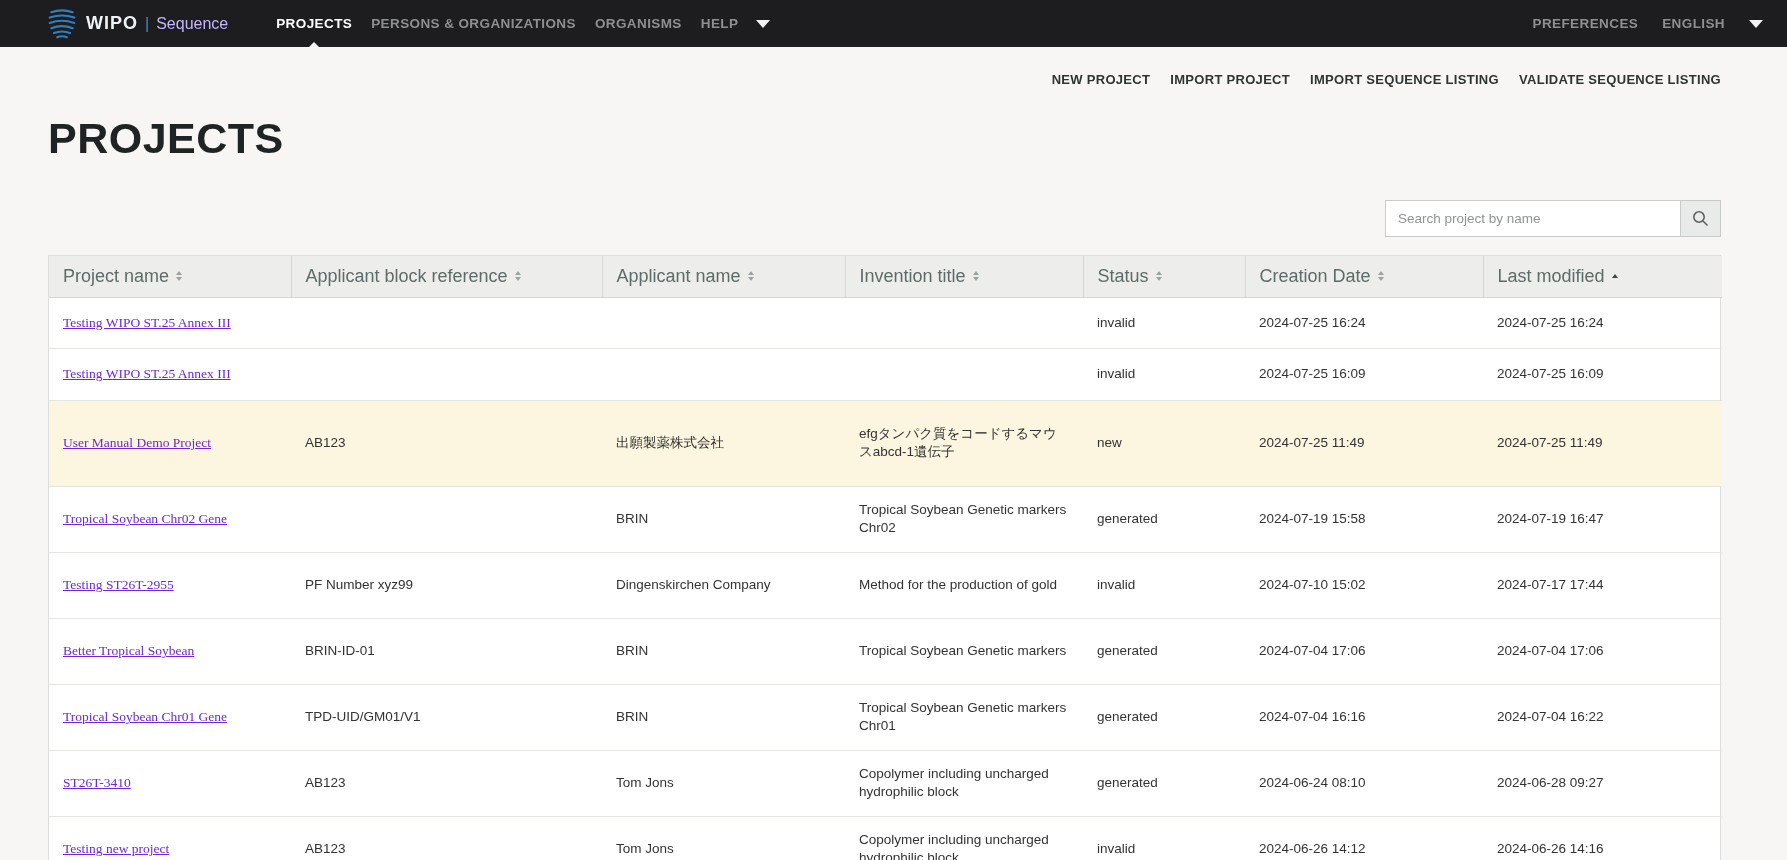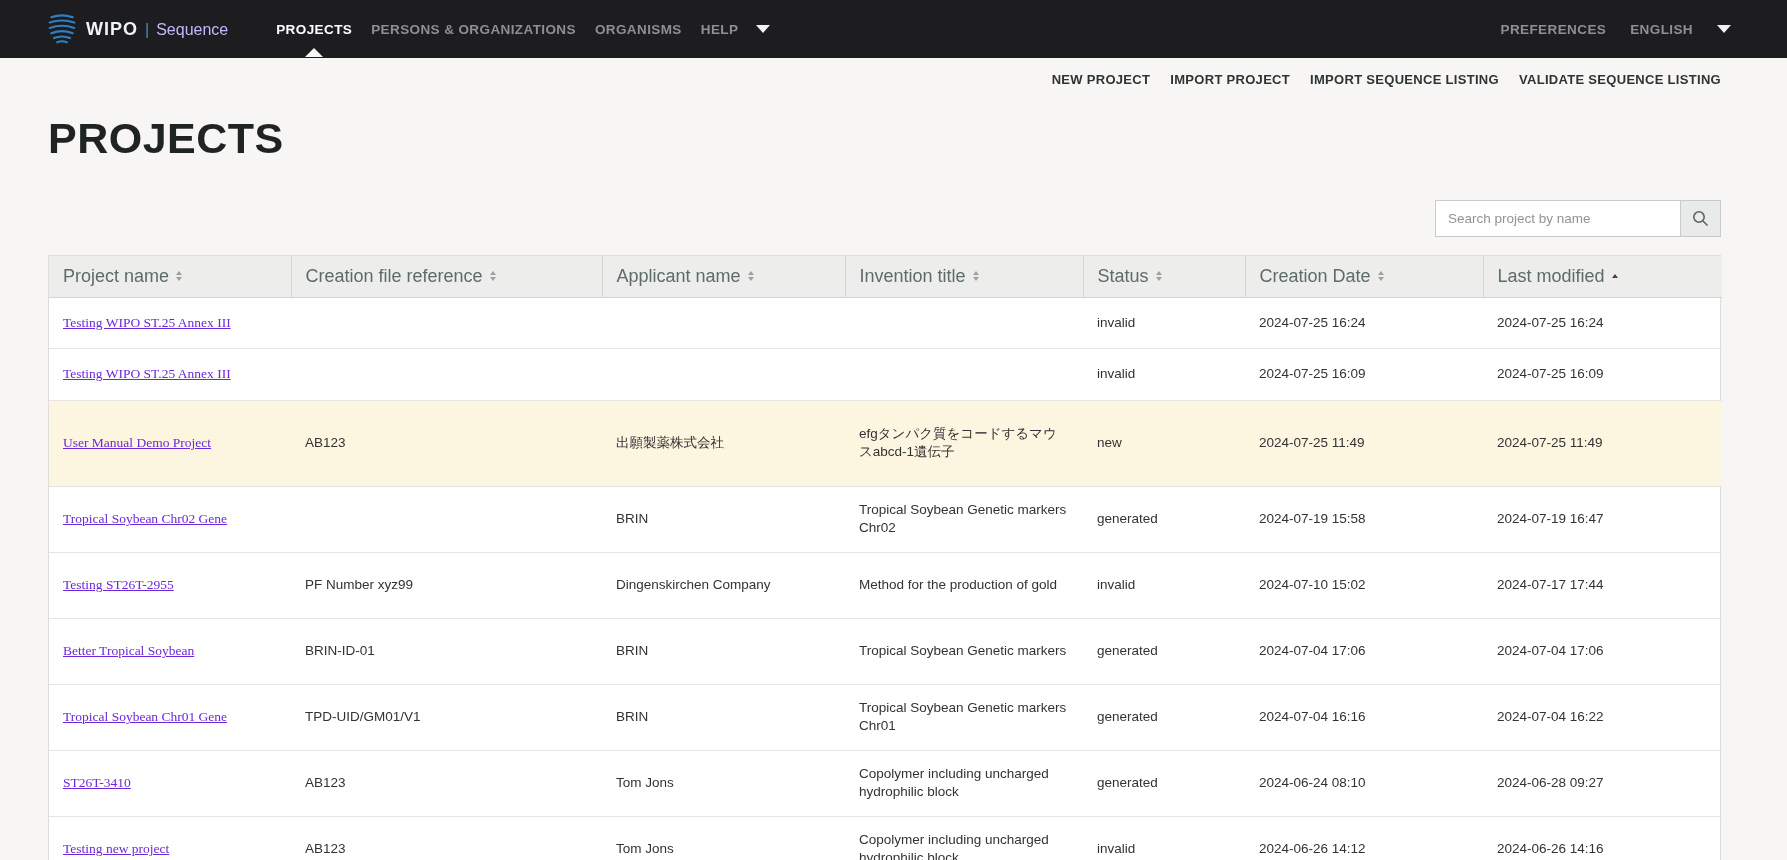--- a/index.html
+++ b/index.html
@@ -7,25 +7,25 @@
   body {
     font-family:"Liberation Sans", sans-serif;
     background:#f7f6f4;
     color:#333;
     position:relative;
   }
 
   
   .topnav {
     position:relative;
-    height:58px;
+    height:47px;
     background:#1d1d1f;
     display:flex;
     align-items:center;
-    padding:0 56px 0 48px;
+    padding:0 24px 0 48px;
   }
   .brand { display:flex; align-items:center; gap:10px; margin-right:48px; }
   .brand-icon { width:28px; height:32px; display:block; }
   .brand-text { display:flex; align-items:baseline; gap:7px; white-space:nowrap; }
   .brand-wipo { color:#eef3f7; font-weight:bold; font-size:18px; letter-spacing:1px; }
   .brand-sep  { color:#3f8fcb; font-size:16px; font-weight:400; }
   .brand-product { color:#c4b5fd; font-size:16px; }
   .nav-items { display:flex; align-items:center; gap:19px; }
   .nav-item {
     font-size:13.5px; font-weight:bold; letter-spacing:0.4px;
@@ -66,21 +66,21 @@
   
   .page-title {
     position:absolute; left:48px; top:114px;
     font-size:43px; font-weight:800; letter-spacing:0.5px;
     color:#1f2323;
   }
 
   
   .search-wrap {
     position:absolute; top:200px; right:66px;
-    display:flex; height:37px; width:286px;
+    display:flex; height:37px; width:336px;
     border:1px solid #c9cbca; background:#fff;
   }
   .search-input {
     flex:1; border:none; outline:none; padding:0 12px;
     font-family:"Liberation Sans", sans-serif;
     font-size:13.5px; color:#333; background:#fff;
   }
   .search-input::placeholder { color:#8f9594; }
   .search-btn {
     width:40px; border:none; border-left:1px solid #c9cbca;
@@ -188,21 +188,21 @@
     <thead>
       <tr>
         <th><span class="th-inner">
               <span>Project name</span>
               <span class="sort">
                 <span class="tri-up"></span>
                 <span class="tri-down"></span>
               </span>
             </span></th>
         <th><span class="th-inner">
-              <span>Creation file reference</span>
+              <span>Applicant block reference</span>
               <span class="sort">
                 <span class="tri-up"></span>
                 <span class="tri-down"></span>
               </span>
             </span></th>
         <th><span class="th-inner">
               <span>Applicant name</span>
               <span class="sort">
                 <span class="tri-up"></span>
                 <span class="tri-down"></span>

